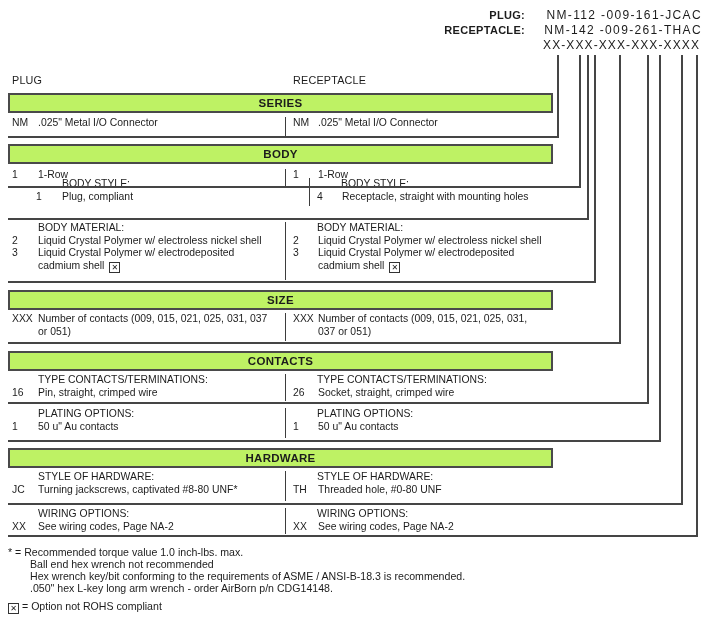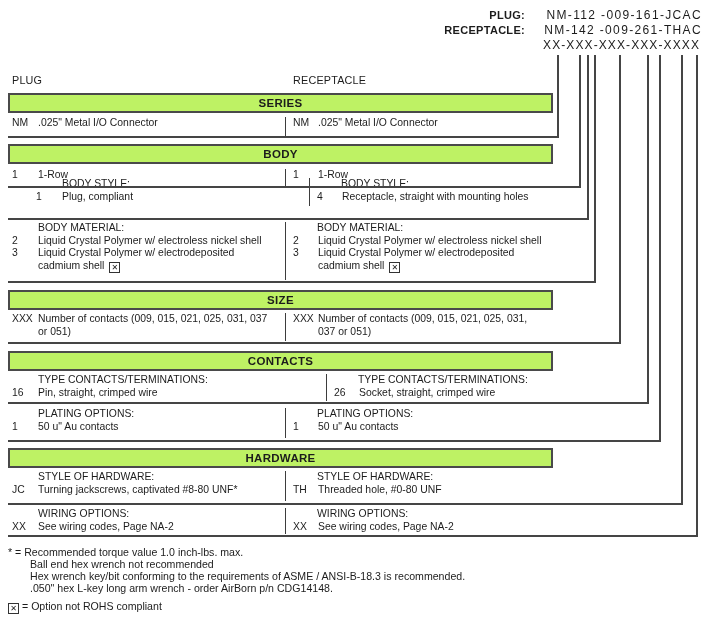--- a/index.html
+++ b/index.html
@@ -135,21 +135,21 @@
         </div>
     </div>
     <div class="col-r">
       <div class="item">
           <span class="code">XXX</span>
           <span class="desc">Number of contacts (009, 015, 021, 025, 031, 037 or 051)</span>
         </div>
     </div>
   </div>
 
-  <div class="rowgrp" style="top:374px;height:27px;gap:41px;">
+  <div class="rowgrp" style="top:374px;height:27px;">
     <div class="col-l">
       <div class="lbl">TYPE CONTACTS/TERMINATIONS:</div>
       <div class="item">
           <span class="code">16</span>
           <span class="desc">Pin, straight, crimped wire</span>
         </div>
     </div>
     <div class="col-r">
       <div class="lbl">TYPE CONTACTS/TERMINATIONS:</div>
       <div class="item">

